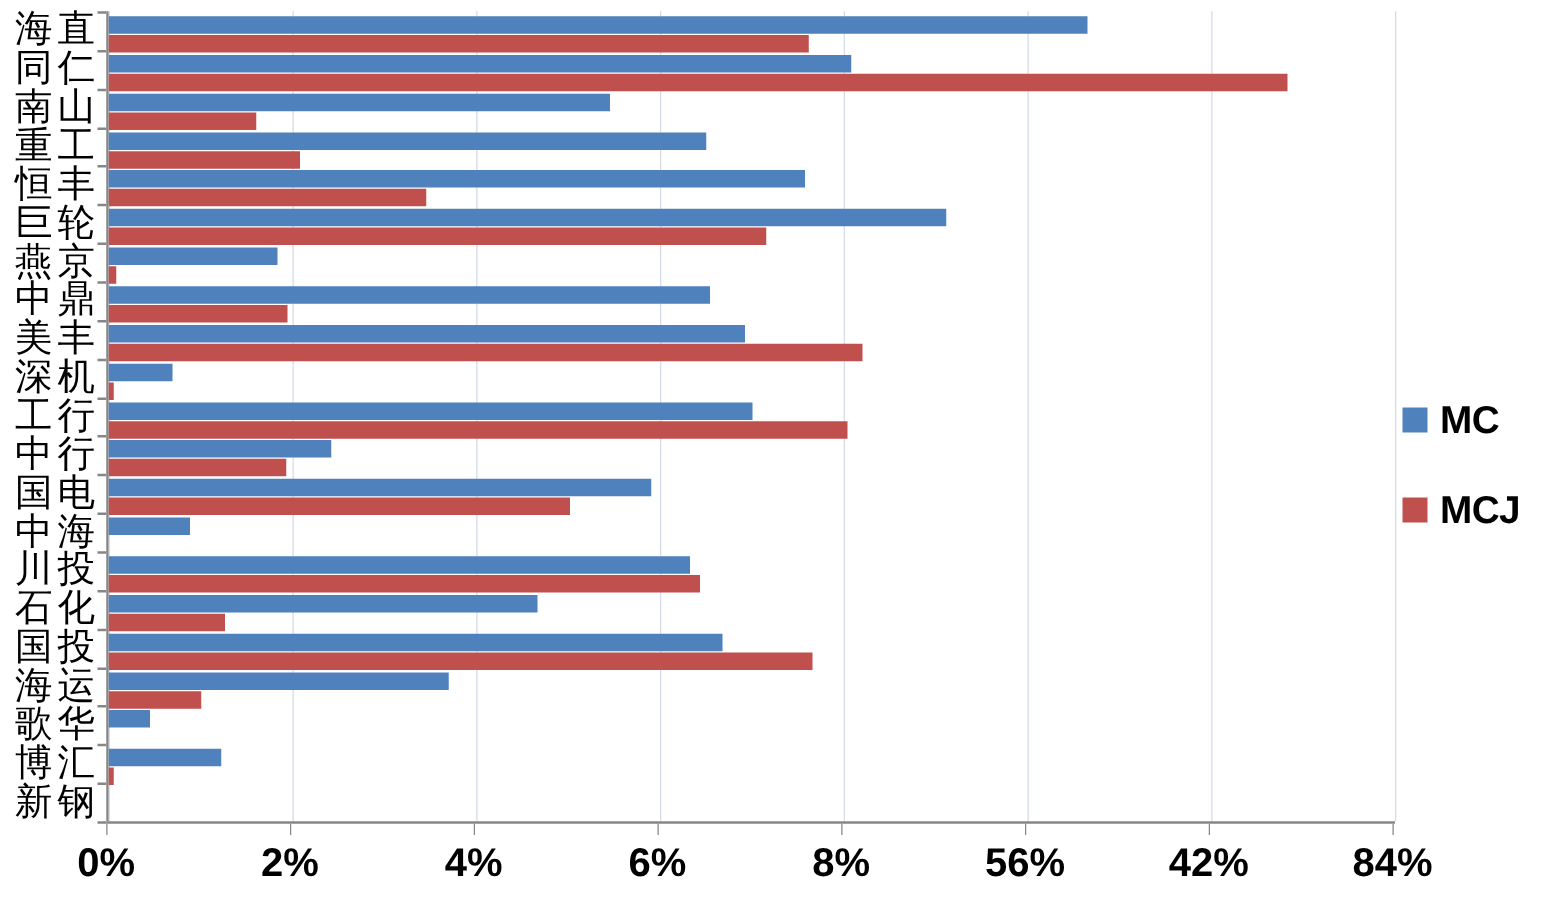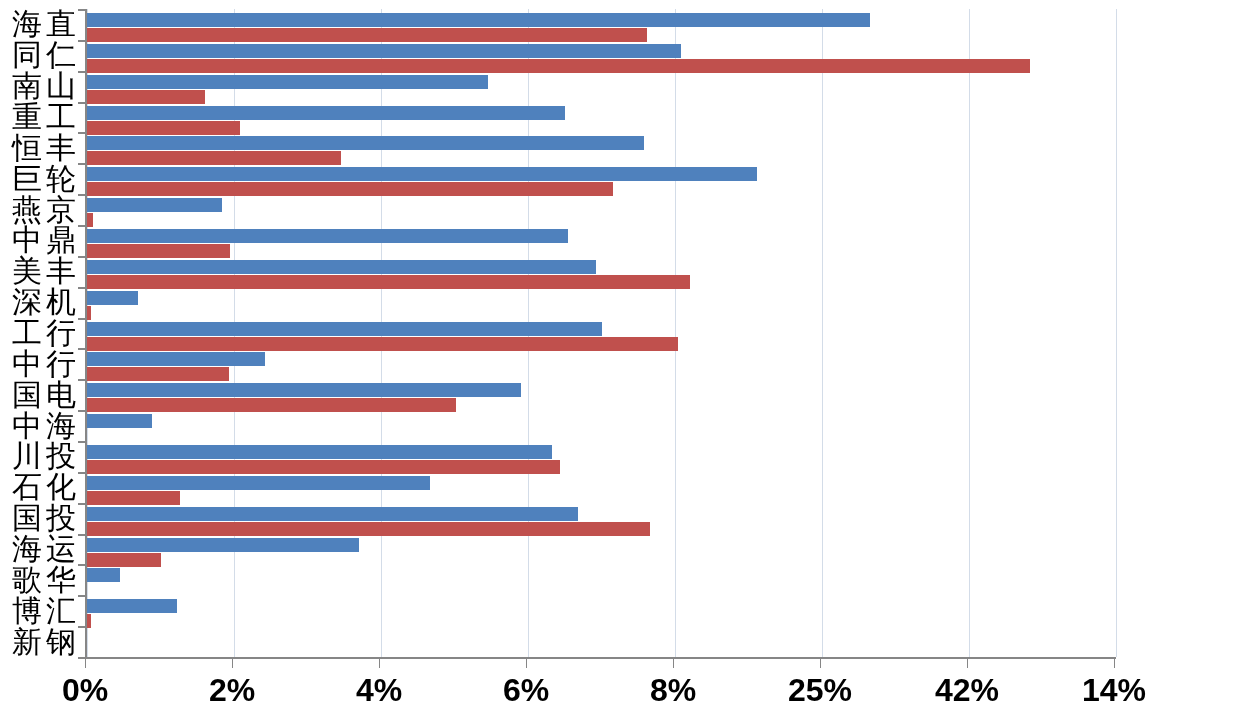--- a/index.html
+++ b/index.html
@@ -374,19 +374,29 @@
       <div class="axis-tick-h" style="left: 967px;"></div>
       <div class="axis-tick-h" style="left: 1114px;"></div>
     </div>
 
   <div id="x-labels">
       <div class="x-label" style="left: 85px;">0%</div>
       <div class="x-label" style="left: 232px;">2%</div>
       <div class="x-label" style="left: 379px;">4%</div>
       <div class="x-label" style="left: 526px;">6%</div>
       <div class="x-label" style="left: 673px;">8%</div>
-      <div class="x-label" style="left: 820px;">25%</div>
+      <div class="x-label" style="left: 820px;">56%</div>
       <div class="x-label" style="left: 967px;">42%</div>
-      <div class="x-label" style="left: 1114px;">14%</div>
+      <div class="x-label" style="left: 1114px;">84%</div>
     </div>
 
+  <div id="legend">
+      <div class="legend-item">
+        <span class="legend-swatch series-0" style="background: rgb(79, 129, 189);"></span>
+        <span class="legend-text">MC</span>
+      </div>
+      <div class="legend-item">
+        <span class="legend-swatch series-1" style="background: rgb(192, 80, 77);"></span>
+        <span class="legend-text">MCJ</span>
+      </div>
+    </div>
 
 </div>
 
 </body></html>

